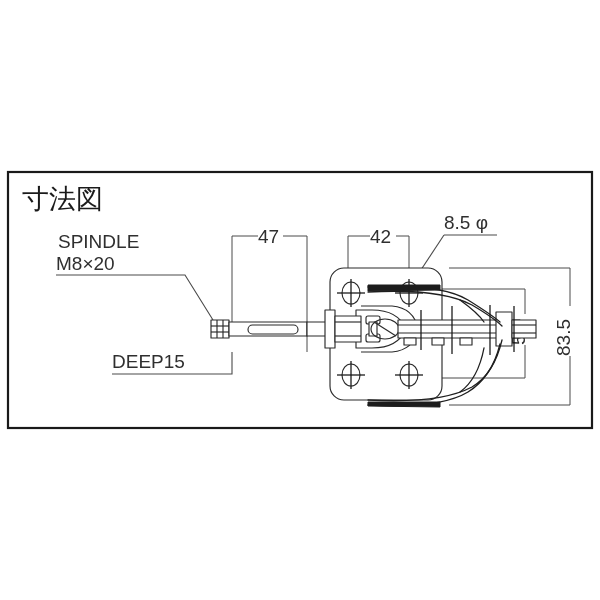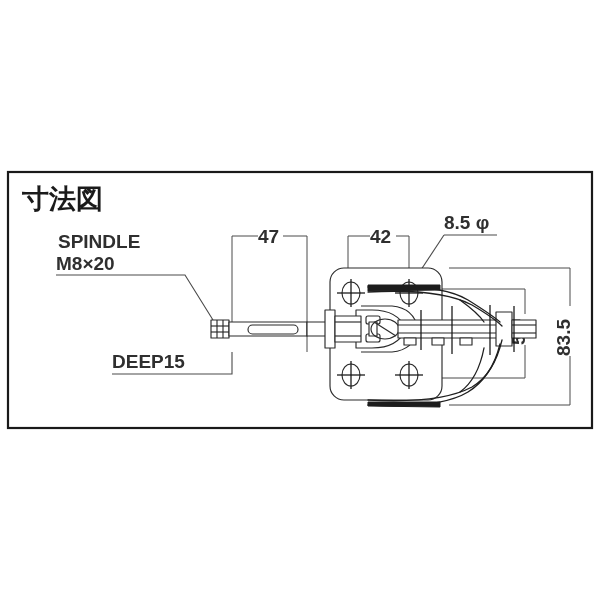--- a/index.html
+++ b/index.html
@@ -11,21 +11,20 @@
     width: 600px;
     height: 600px;
     font-family: "Liberation Sans", sans-serif;
     overflow: hidden;
   }
   #canvas-wrap {
     position: relative;
     width: 600px;
     height: 600px;
     background: #ffffff;
-    font-weight: bold;
   }
   svg#drawing {
     display: block;
     width: 600px;
     height: 600px;
   }
   .frame-rect {
     fill: #ffffff;
     stroke: #1a1a1a;
     stroke-width: 2.2;

